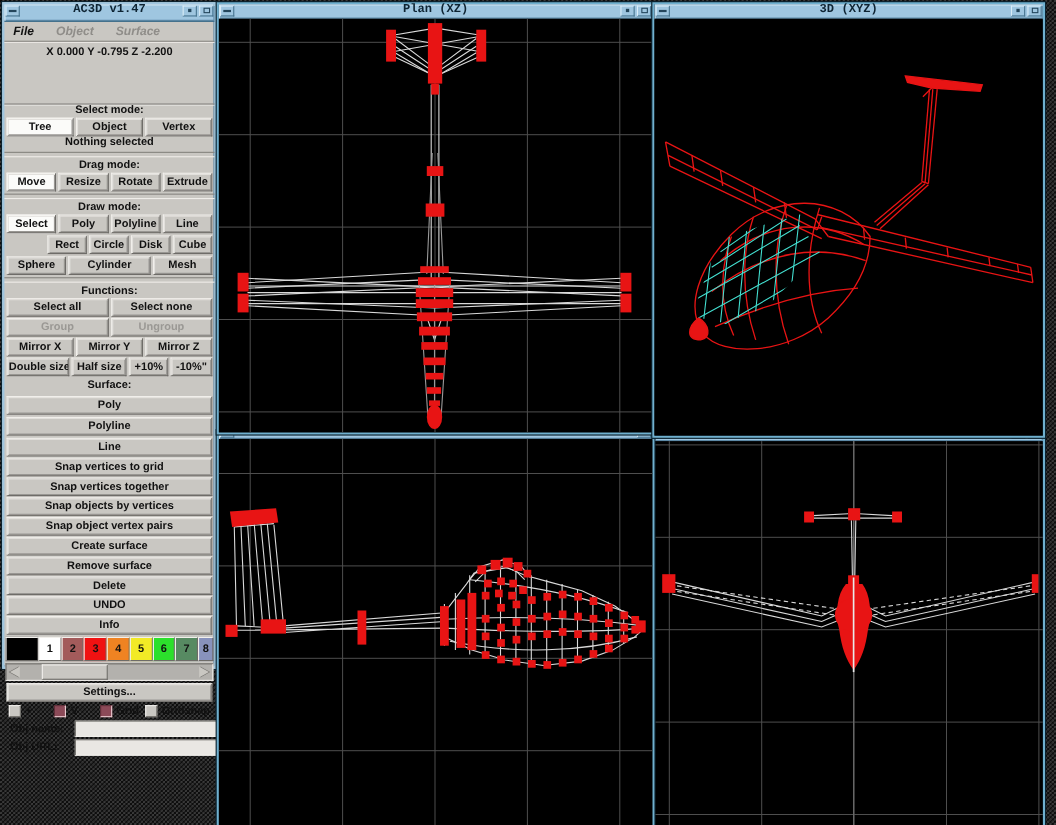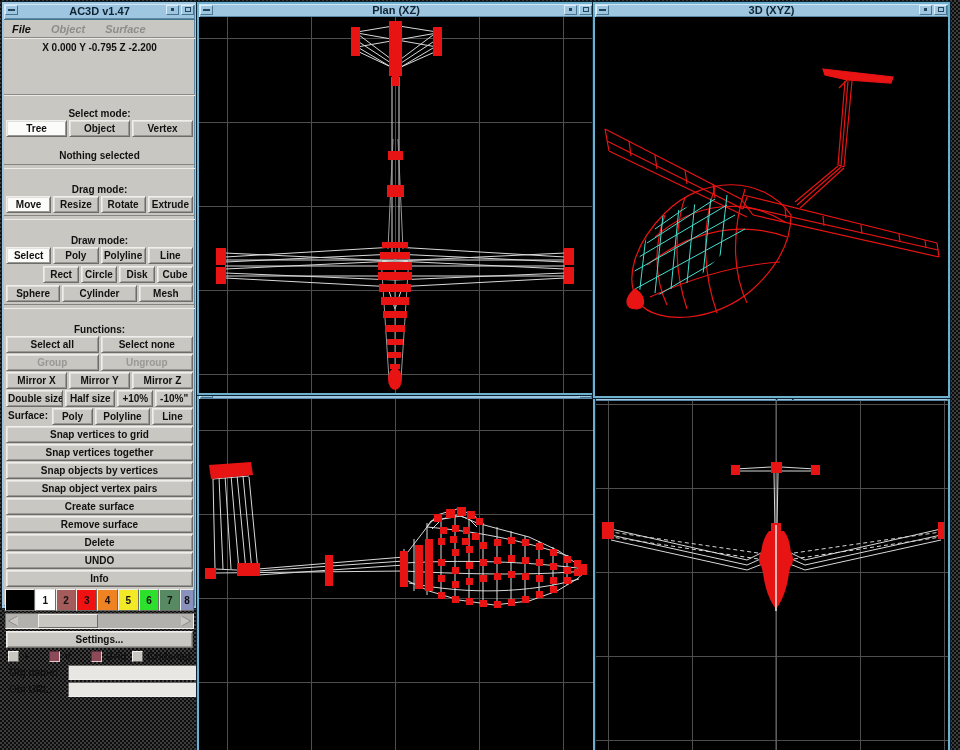--- a/index.html
+++ b/index.html
@@ -9,41 +9,41 @@
       linear-gradient(45deg,#3d3d3d 25%,transparent 25%,transparent 75%,#3d3d3d 75%),
       linear-gradient(45deg,#3d3d3d 25%,transparent 25%,transparent 75%,#3d3d3d 75%);
     background-size:4px 4px;background-position:0 0,2px 2px;
     font-family:"Liberation Sans",sans-serif;}
   .stage{position:relative;width:960px;height:750px;}
 
   
   .xwin{position:absolute;border:2px solid #6fb0cf;box-shadow:0 0 0 1px #0b2330, inset 0 0 0 1px #2d6580;background:#000;}
   .titlebar{position:relative;height:13px;background:#9fc6e0;
     border-bottom:1px solid #44718c;box-shadow:inset 1px 1px 0 #cfe6f4, inset -1px -1px 0 #5d89a6;
-    display:flex;align-items:center;justify-content:center;}
+    display:flex;justify-content:center;font-family:Liberation Mono, monospace;}
   .titlebar .ttl{font-weight:bold;font-size:11px;line-height:11px;color:#0e2433;}
   .tbtn{position:absolute;top:1px;width:13px;height:10px;background:#9fc6e0;
     border:1px solid;border-color:#d9ecf7 #47748f #47748f #d9ecf7;box-sizing:border-box;}
   .tbtn.left{left:1px;}
   .tbtn.r2{right:16px;}
   .tbtn.r1{right:1px;}
   .tbtn .g-dash{display:block;width:7px;height:2px;background:#24465c;margin:3px auto 0;}
   .tbtn .g-dot{display:block;width:3px;height:3px;background:#24465c;margin:2px auto 0;}
   .tbtn .g-sq{display:block;width:6px;height:5px;border:1px solid #24465c;margin:1px auto 0;box-sizing:border-box;}
 
   
   #tool-window{left:2px;top:2px;width:191px;height:602px;background:#c9c7c2;
     border:2px solid #9fc6e0;box-shadow:0 0 0 1px #0b2330, inset -1px -1px 0 #5d89a6;}
   #tool-window .titlebar{height:15px;}
   .panel{background:#c9c7c2;color:#111;font-size:10px;font-weight:bold;}
   .menubar{display:flex;gap:20px;padding:2px 8px;height:13px;align-items:center;border-bottom:1px solid #8c8a86;box-shadow:0 1px 0 #eceae6;}
   .menu-item{font-style:italic;font-weight:bold;font-size:11px;}
   .menu-item.dim{color:#8f8d89;}
   .coordbox{height:52px;border-bottom:1px solid #8c8a86;box-shadow:0 1px 0 #eceae6;padding-top:4px;text-align:center;}
-  .seclabel{text-align:center;padding:13px 0 1px;}
+  .seclabel{text-align:center;padding:0 0 1px;}
   .btnrow{display:flex;padding:0 2px;gap:2px;}
   .btn{flex:1;background:#c9c7c2;text-align:center;padding:2px 1px;
     border:1px solid;border-color:#f1efeb #6e6c68 #6e6c68 #f1efeb;
     box-shadow:inset 1px 1px 0 #e2e0dc, inset -1px -1px 0 #999793;
     font-weight:bold;font-size:10px;white-space:nowrap;overflow:hidden;cursor:default;}
   .btn.active{background:#fbfbf9;}
   .btn.dim{color:#9a9894;}
   .wide{margin:1px 2px;}
   .divider{height:3px;border-top:1px solid #86847f;border-bottom:1px solid #efede9;margin:2px 0;}
   .plain-label{flex:.95;text-align:center;padding:2px 0;}
@@ -172,21 +172,21 @@
       <span class="btn">Mirror X</span>
       <span class="btn">Mirror Y</span>
       <span class="btn">Mirror Z</span>
     </div>
     <div class="btnrow" style="margin-bottom:1px;">
       <span class="btn" style="flex:1.5">Double size</span>
       <span class="btn" style="flex:1.3">Half size</span>
       <span class="btn" style="flex:.9">+10%</span>
       <span class="btn" style="flex:.95">-10%"</span>
     </div>
-    <div class="btnrow" style="margin-bottom:1px;">
+    <div class="btnrow" style="margin-bottom:1px;flex-direction:column;">
       <span class="plain-label">Surface:</span>
       <span class="btn" style="flex:.8">Poly</span>
       <span class="btn" style="flex:1.1">Polyline</span>
       <span class="btn" style="flex:.8">Line</span>
     </div>
     <div class="btn wide">Snap vertices to grid</div>
     <div class="btn wide">Snap vertices together</div>
     <div class="btn wide">Snap objects by vertices</div>
     <div class="btn wide">Snap object vertex pairs</div>
     <div class="btn wide">Create surface</div>

